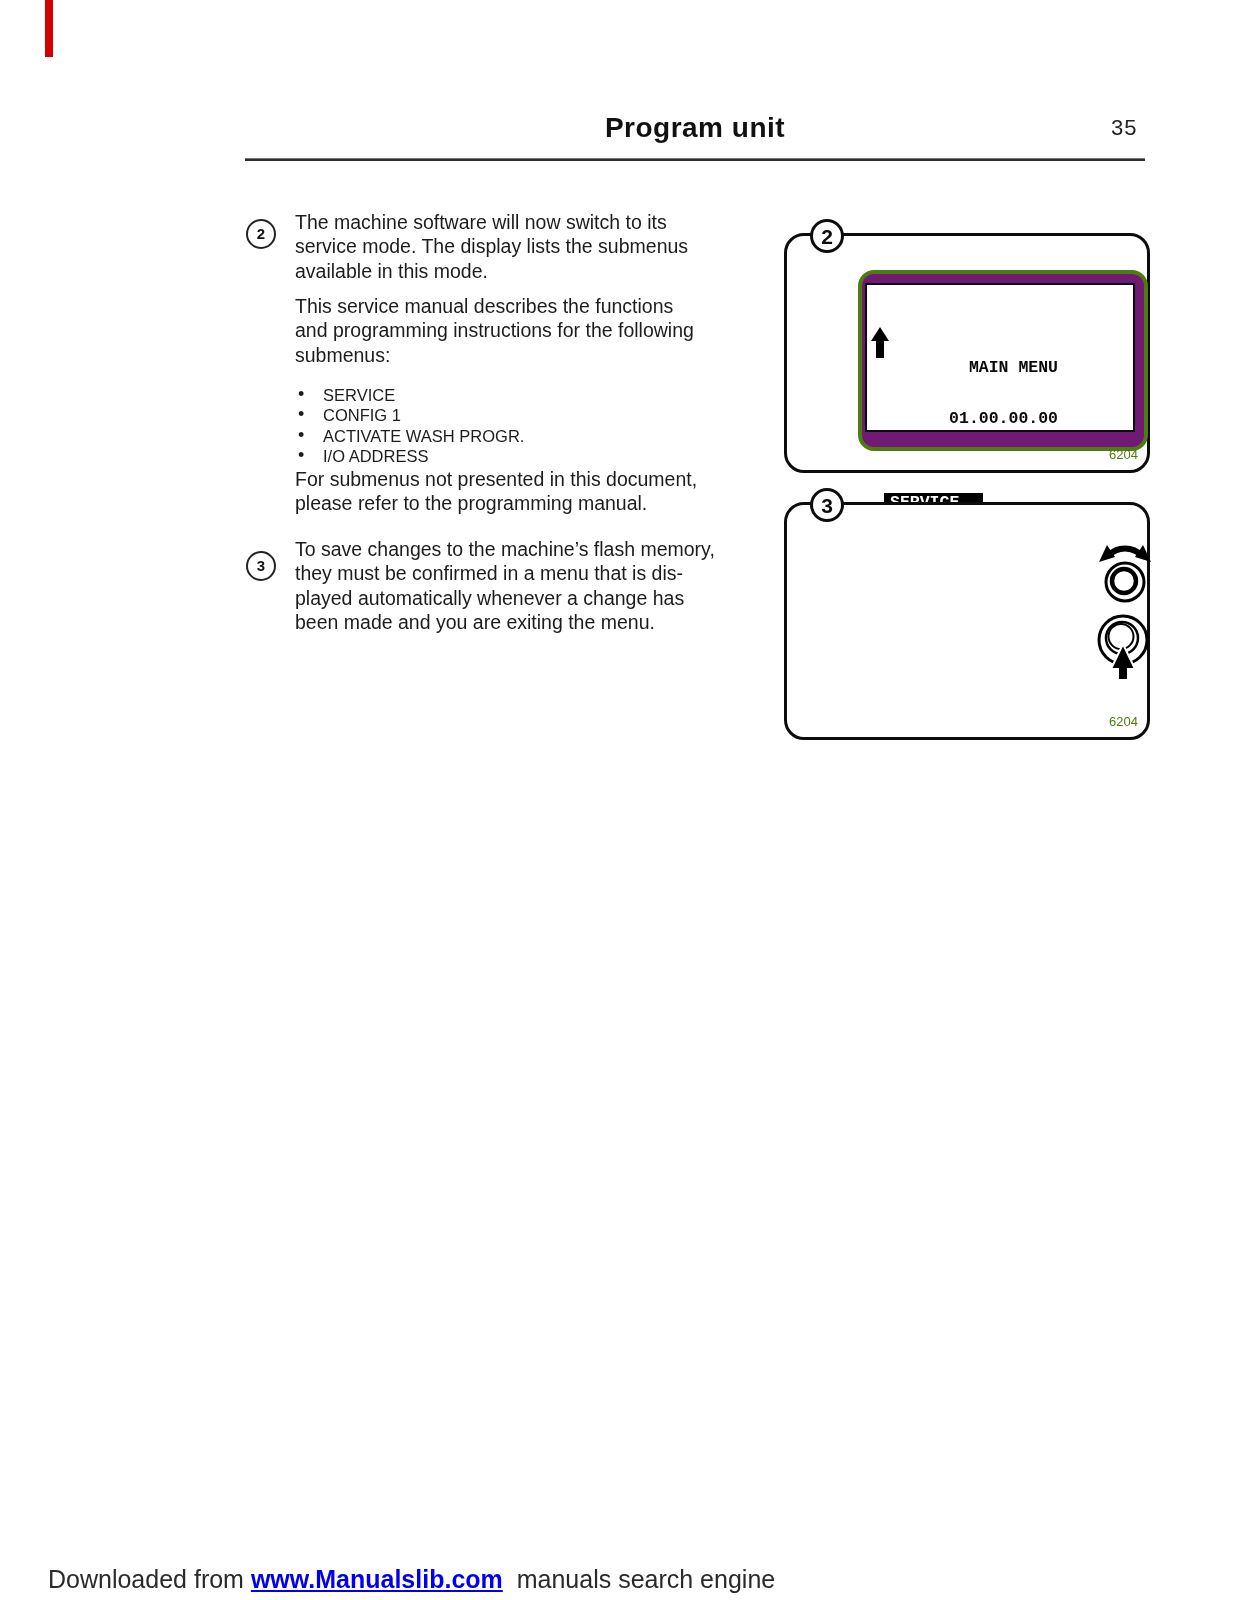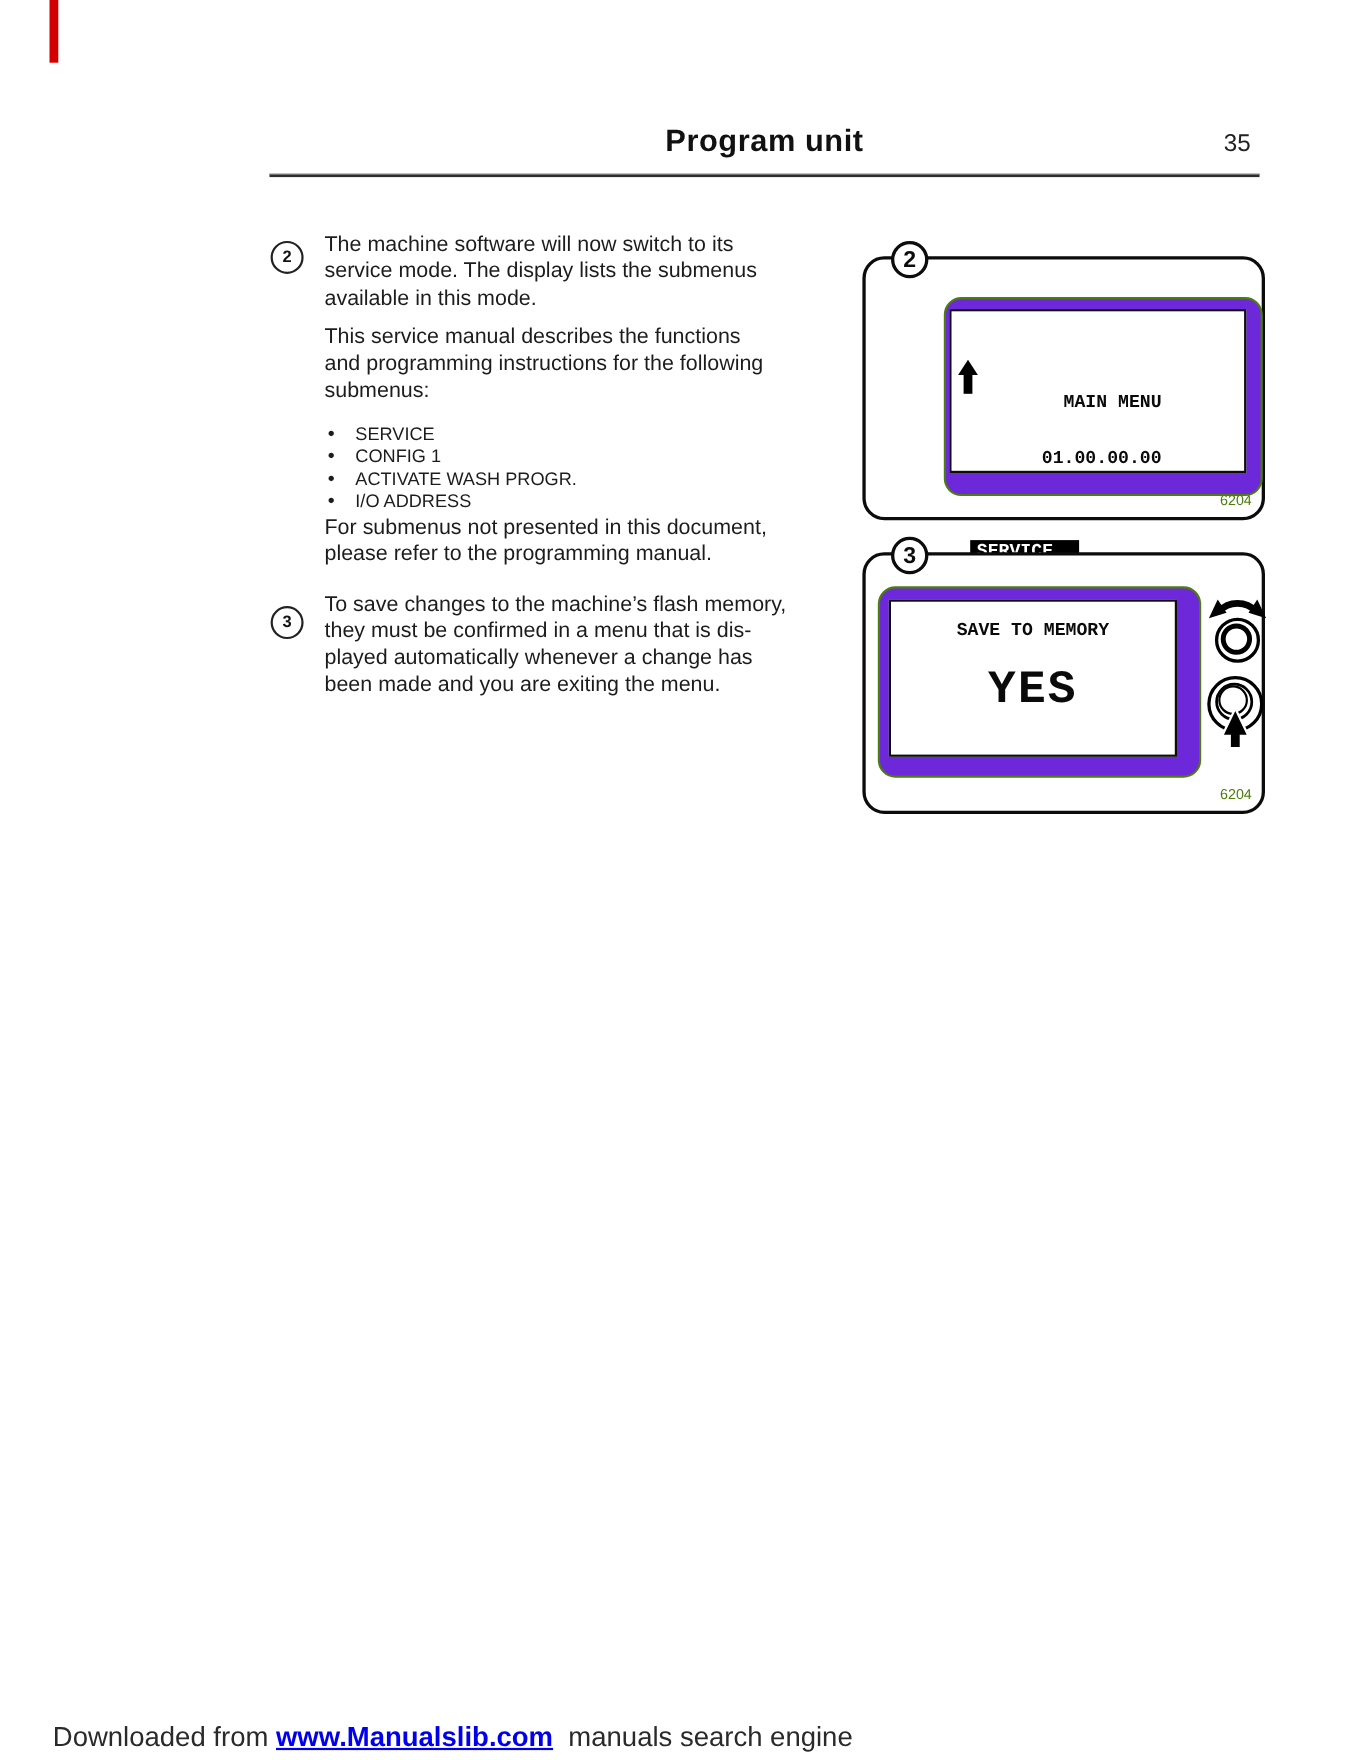--- a/index.html
+++ b/index.html
@@ -27,21 +27,21 @@
   .hdr-title {
     position: absolute;
     left: 213px; top: 112px; width: 900px;
     text-align: center;
     font-size: 28px; font-weight: bold; color: #111;
     letter-spacing: 0.5px;
   }
   .hdr-pagenum {
     position: absolute;
     right: 132px; top: 117px;
-    font-size: 22px; color: #222;
+    font-size: 22px; color: #222; font-family: Liberation Mono, monospace;
   }
   .hdr-rule {
     position: absolute;
     left: 213px; top: 158px;
     width: 900px; height: 3px;
     background: #2d2d2d;
     border-top: 1px solid #7a7a7a;
   }
 
   
@@ -110,23 +110,23 @@
   }
 
   .fig-code {
     position: absolute;
     right: 9px; bottom: 8px;
     font-size: 13px; color: #4d7c0f;
   }
 
   .lcd {
     position: absolute;
-    border: 2px solid #4d7c0f;
+    border: 4px solid #4d7c0f;
     border-radius: 16px;
-    background: #6d28d9;
+    background: #701a75;
   }
   #fig2 .lcd { left: 71px; top: 34px; width: 290px; height: 181px; }
   #fig3 .lcd { left: 11px; top: 28px;  width: 294px; height: 174px; }
 
   .lcd-screen {
     position: absolute;
     border: 2px solid #0c0c0c;
     background: #fff;
     font-family: "Liberation Mono", "DejaVu Sans Mono", monospace;
     font-weight: bold;
@@ -245,26 +245,20 @@
     </div>
     <div class="up-arrow">
       <span class="head"></span>
         <span class="stem"></span>
     </div>
     <div class="fig-code">6204</div>
   </div>
 
   <div class="fig-panel" id="fig3">
     <div class="fig-badge">3</div>
-    <div class="lcd">
-      <div class="lcd-screen">
-        <div class="save-line">SAVE TO MEMORY</div>
-        <div class="yes-line">YES</div>
-      </div>
-    </div>
 
     <svg class="knob-svg" id="rotate-knob" width="58" height="66" viewBox="0 0 58 66">
       <path d="M12 19 A 23 23 0 0 1 46 19" fill="none" stroke="#000" stroke-width="6"></path>
       <polygon points="3,25 11,8 19,20" fill="#000"></polygon>
       <polygon points="55,25 47,8 39,20" fill="#000"></polygon>
       <circle cx="29" cy="45" r="19" fill="none" stroke="#000" stroke-width="3"></circle>
       <circle cx="28" cy="44" r="12" fill="none" stroke="#000" stroke-width="4.5"></circle>
     </svg>
 
     <svg class="knob-svg" id="push-knob" width="58" height="80" viewBox="0 0 58 80">

